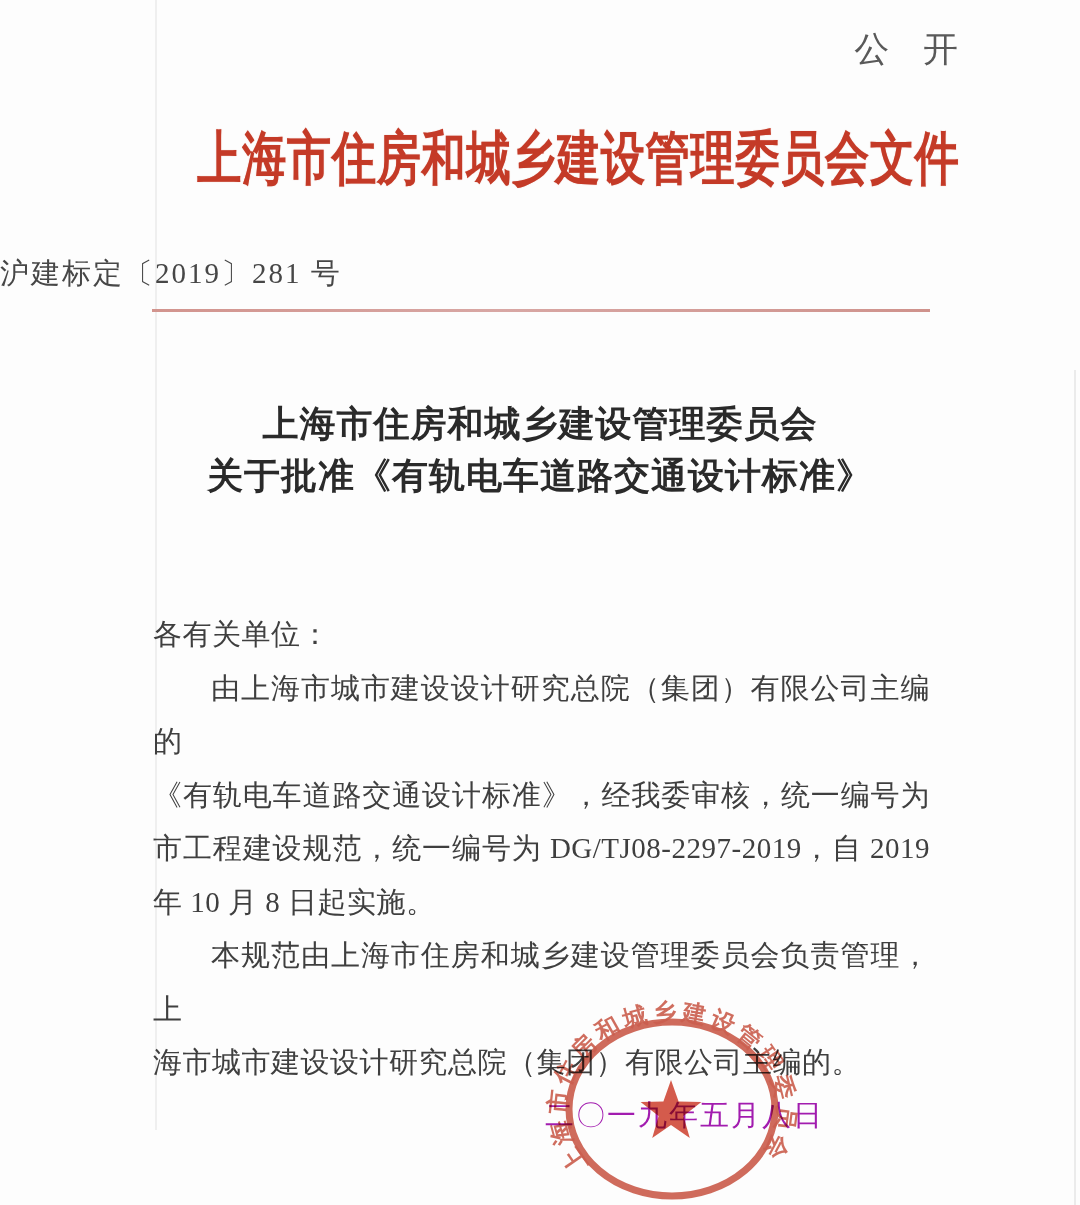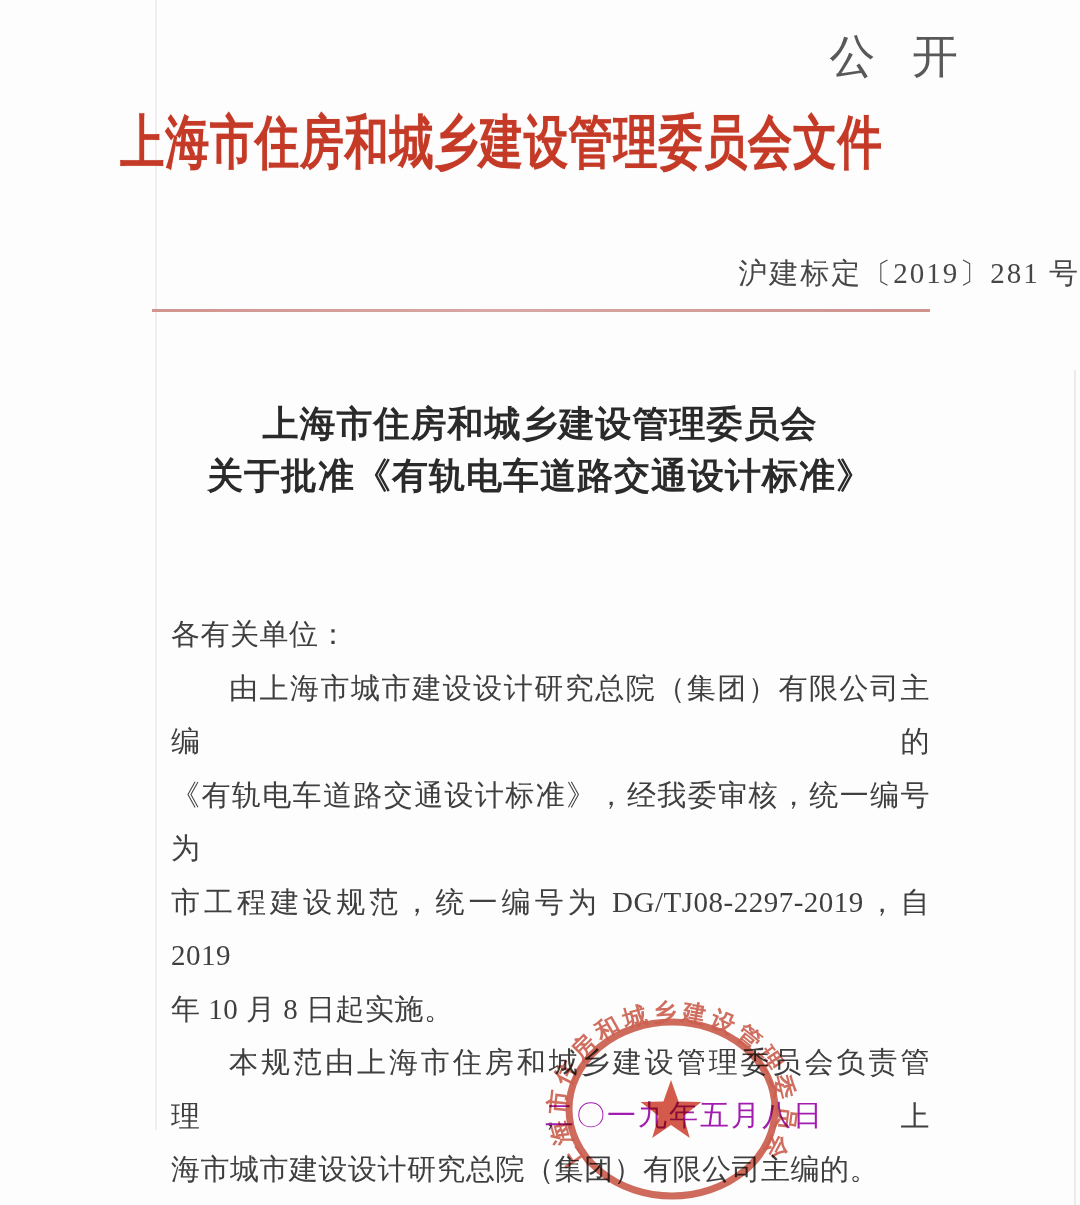--- a/index.html
+++ b/index.html
@@ -8,52 +8,52 @@
     background:#fdfdfd;
     font-family:"Liberation Serif", serif;
   }
   .page{position:absolute;inset:0;}
   
   .edge-left{position:absolute;left:155px;top:0;width:2px;height:1130px;background:#efefef;}
   .edge-right{position:absolute;left:1074px;top:370px;width:2px;height:835px;background:#ebebeb;}
 
   .classification{
     position:absolute;top:26px;left:0;right:110px;
-    text-align:right;font-size:46px;color:#595959;letter-spacing:12px;
+    text-align:right;font-size:35px;color:#595959;letter-spacing:12px;
     font-family:"Liberation Sans", sans-serif;
   }
   .masthead{
-    position:absolute;top:100px;left:0;width:1080px;height:86px;
-    display:flex;align-items:center;justify-content:flex-start;
+    position:absolute;top:116px;left:0;width:1080px;height:86px;
+    display:flex;align-items:center;justify-content:flex-end;
   }
   .masthead-text{
     font-size:58px;font-weight:700;color:#c43a27;white-space:nowrap;
     transform:scaleX(0.76);transform-origin:center;
     letter-spacing:1px;
     text-shadow:0 0 1px rgba(196,58,39,.55);
   }
   .doc-number{
     position:absolute;top:254px;left:0;width:1080px;
-    text-align:right;font-size:29px;color:#474747;letter-spacing:2px;
+    text-align:left;font-size:29px;color:#474747;letter-spacing:2px;
   }
   .red-rule{
     position:absolute;top:309px;left:152px;width:778px;height:3px;
     background:linear-gradient(90deg,#d2948e,#d8a7a4 45%,#cf928c);
   }
   .doc-title{
     position:absolute;top:398px;left:0;width:1080px;
     text-align:center;color:#2a2a2a;font-weight:700;
     font-size:36px;line-height:52px;letter-spacing:1px;
   }
   .body-block{
     position:absolute;top:608px;left:153px;width:777px;
     font-size:29px;color:#3f3f3f;line-height:53.5px;
     letter-spacing:.5px;
   }
-  .line{min-height:53.5px;margin-left:18px;}
+  .line{min-height:53.5px;}
   .indent{text-indent:58px;}
   .j{text-align:justify;text-align-last:justify;}
   .date-line{
     position:absolute;top:1096px;left:545px;
     font-size:29px;color:#a21caf;letter-spacing:2px;white-space:nowrap;
   }
   .seal{
     position:absolute;left:540px;top:995px;
     mix-blend-mode:multiply;opacity:.88;
   }

